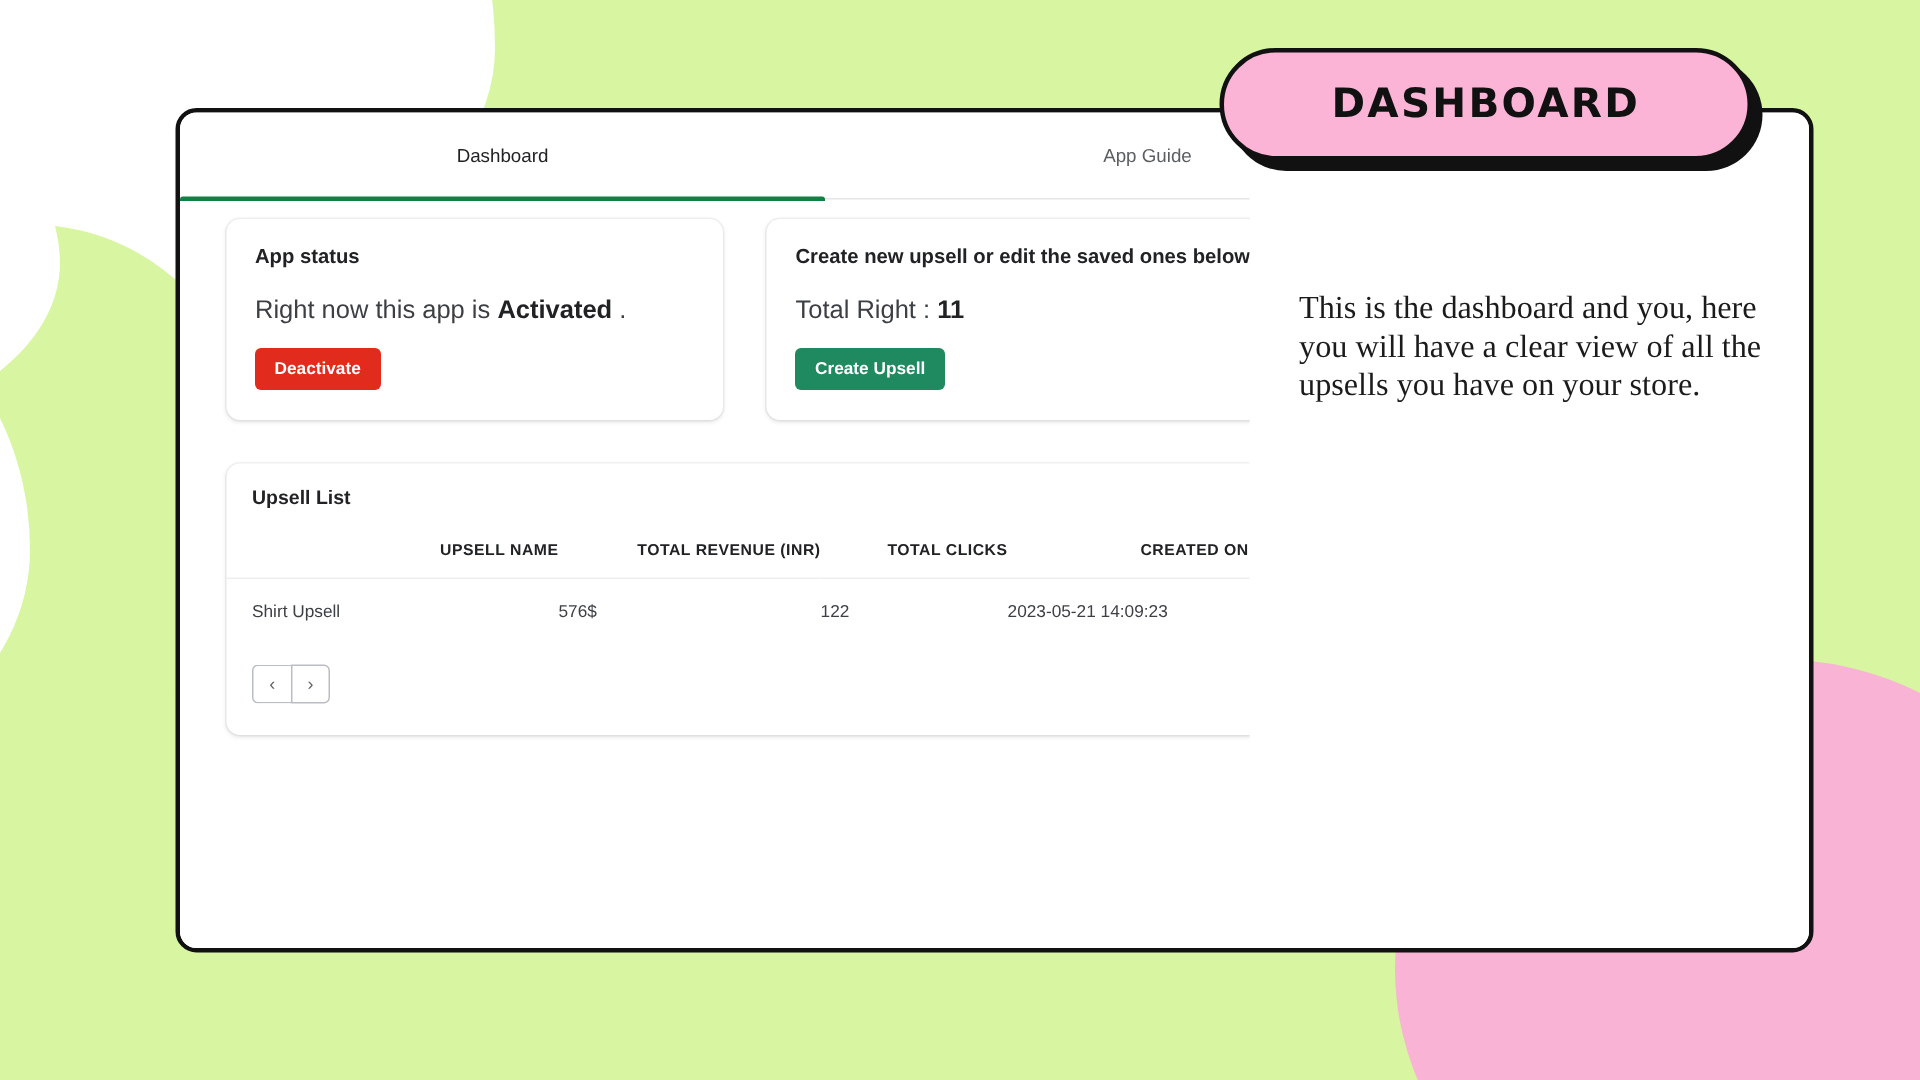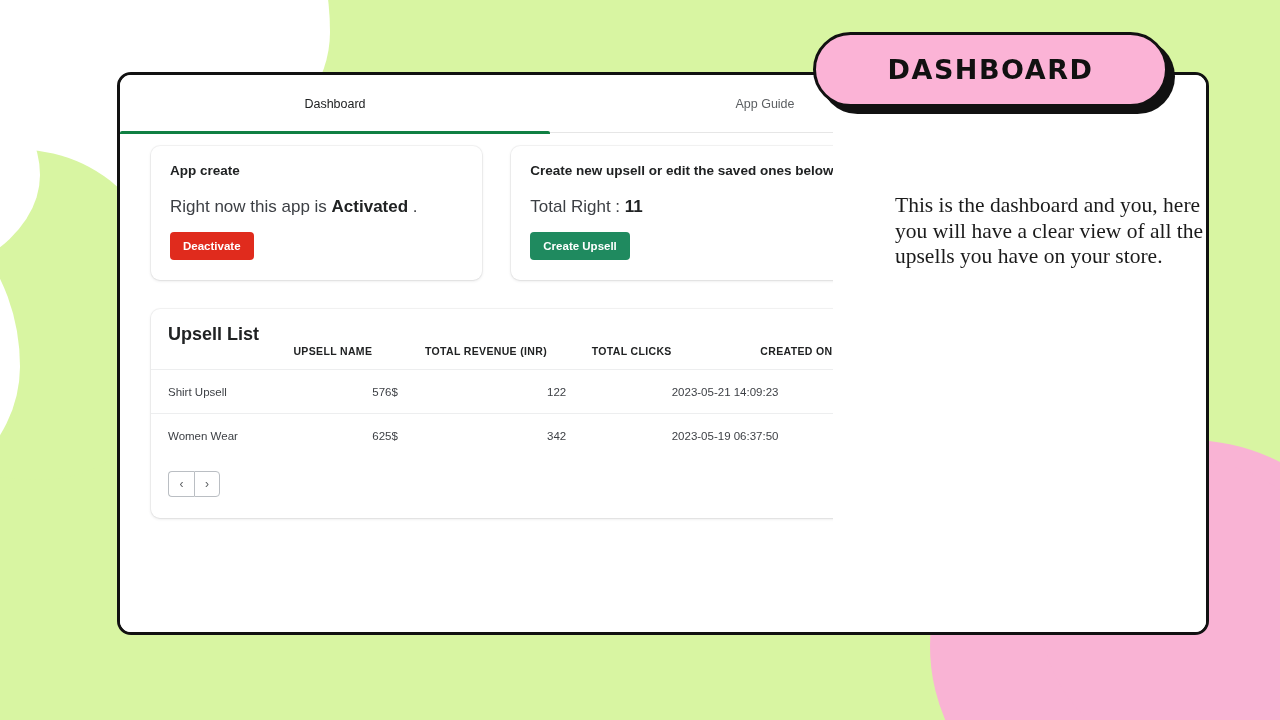--- a/index.html
+++ b/index.html
@@ -105,22 +105,22 @@
   .btn-primary { background:#1f8a5f; }
 
   
   .list-card {
     margin:29px 31px 0 31px; width:798px;
     background:#ffffff; border-radius:9px;
     box-shadow:0 0 0 1px rgba(63,63,68,0.05), 0 1px 3px rgba(63,63,68,0.15);
     padding:15px 0 21px 0;
   }
   .list-title {
-    font-size:18px; font-weight:bold; color:#202223;
-    padding:0 0 0 17px; 
+    font-size:13px; font-weight:bold; color:#202223;
+    padding:0 0 0 17px; margin-bottom:22px;
   }
   table.upsell { width:100%; border-collapse:collapse; table-layout:fixed; }
   table.upsell th {
     font-size:10.5px; font-weight:bold; color:#202223;
     letter-spacing:0.35px; text-align:right; padding:0 0 12px 0;
     text-transform:uppercase;
   }
   table.upsell td {
     font-size:11.5px; color:#3c3f44; padding:15px 0 14px 0;
     border-top:1px solid #edeeef;
@@ -138,21 +138,21 @@
     width:26px; height:26px; background:#ffffff;
     border:1px solid #babec3; font-size:12px; color:#5c5f62;
     cursor:pointer; font-family:inherit; line-height:1;
     display:flex; align-items:center; justify-content:center;
   }
   .pager button:first-child { border-radius:4px 0 0 4px; border-right:none; }
   .pager button:last-child  { border-radius:0 4px 4px 0; }
 
   
   #annotation {
-    position:absolute; left:751px; top:0;
+    position:absolute; left:722px; top:0;
     width:373px; height:557px; background:#ffffff;
     padding:118px 18px 0 24px;
   }
   .annot-p {
     font-family:"Liberation Serif", serif;
     font-size:21.5px; line-height:25.5px; color:#1b1b1b;
   }
   .annot-p + .annot-p { margin-top:25px; }
 
   
@@ -194,21 +194,21 @@
             <span>Dashboard</span>
           </div>
           <div class="tab">
             <span>App Guide</span>
           </div>
         </div>
 
         <div class="cards-row">
 
           <div class="card card-status">
-            <div class="card-title">App create</div>
+            <div class="card-title">App status</div>
             <div class="card-sub"><span>Right now this app is </span><b>Activated</b><span> .</span></div>
             <button class="btn btn-danger">Deactivate</button>
           </div>
 
           <div class="card card-create">
             <div class="card-title">Create new upsell or edit the saved ones below.</div>
             <div class="card-sub"><span>Total Right : </span><b>11</b></div>
             <button class="btn btn-primary">Create Upsell</button>
           </div>
 
@@ -234,33 +234,20 @@
                   <td class="col-clicks">122</td>
                   <td class="col-date">2023-05-21 14:09:23</td>
                   <td class="col-act">
                     <span class="actions">
                       <span class="icon-btn"><svg width="14" height="14" viewBox="0 0 24 24" fill="#5c5f62">
                           <path d="M3 17.25V21h3.75L17.81 9.94l-3.75-3.75L3 17.25zM20.71 7.04a1 1 0 0 0 0-1.41l-2.34-2.34a1 1 0 0 0-1.41 0l-1.83 1.83 3.75 3.75 1.83-1.83z"></path>
                         </svg></span>
                     </span>
                   </td>
                 </tr>
-                <tr>
-                  <td class="col-name">Women Wear</td>
-                  <td class="col-rev">625$</td>
-                  <td class="col-clicks">342</td>
-                  <td class="col-date">2023-05-19 06:37:50</td>
-                  <td class="col-act">
-                    <span class="actions">
-                      <span class="icon-btn"><svg width="14" height="14" viewBox="0 0 24 24" fill="#5c5f62">
-                          <path d="M3 17.25V21h3.75L17.81 9.94l-3.75-3.75L3 17.25zM20.71 7.04a1 1 0 0 0 0-1.41l-2.34-2.34a1 1 0 0 0-1.41 0l-1.83 1.83 3.75 3.75 1.83-1.83z"></path>
-                        </svg></span>
-                    </span>
-                  </td>
-                </tr>
               </tbody>
           </table>
 
           <div class="pager">
             <button>‹</button>
             <button>›</button>
           </div>
         </div>
 
       </div>

